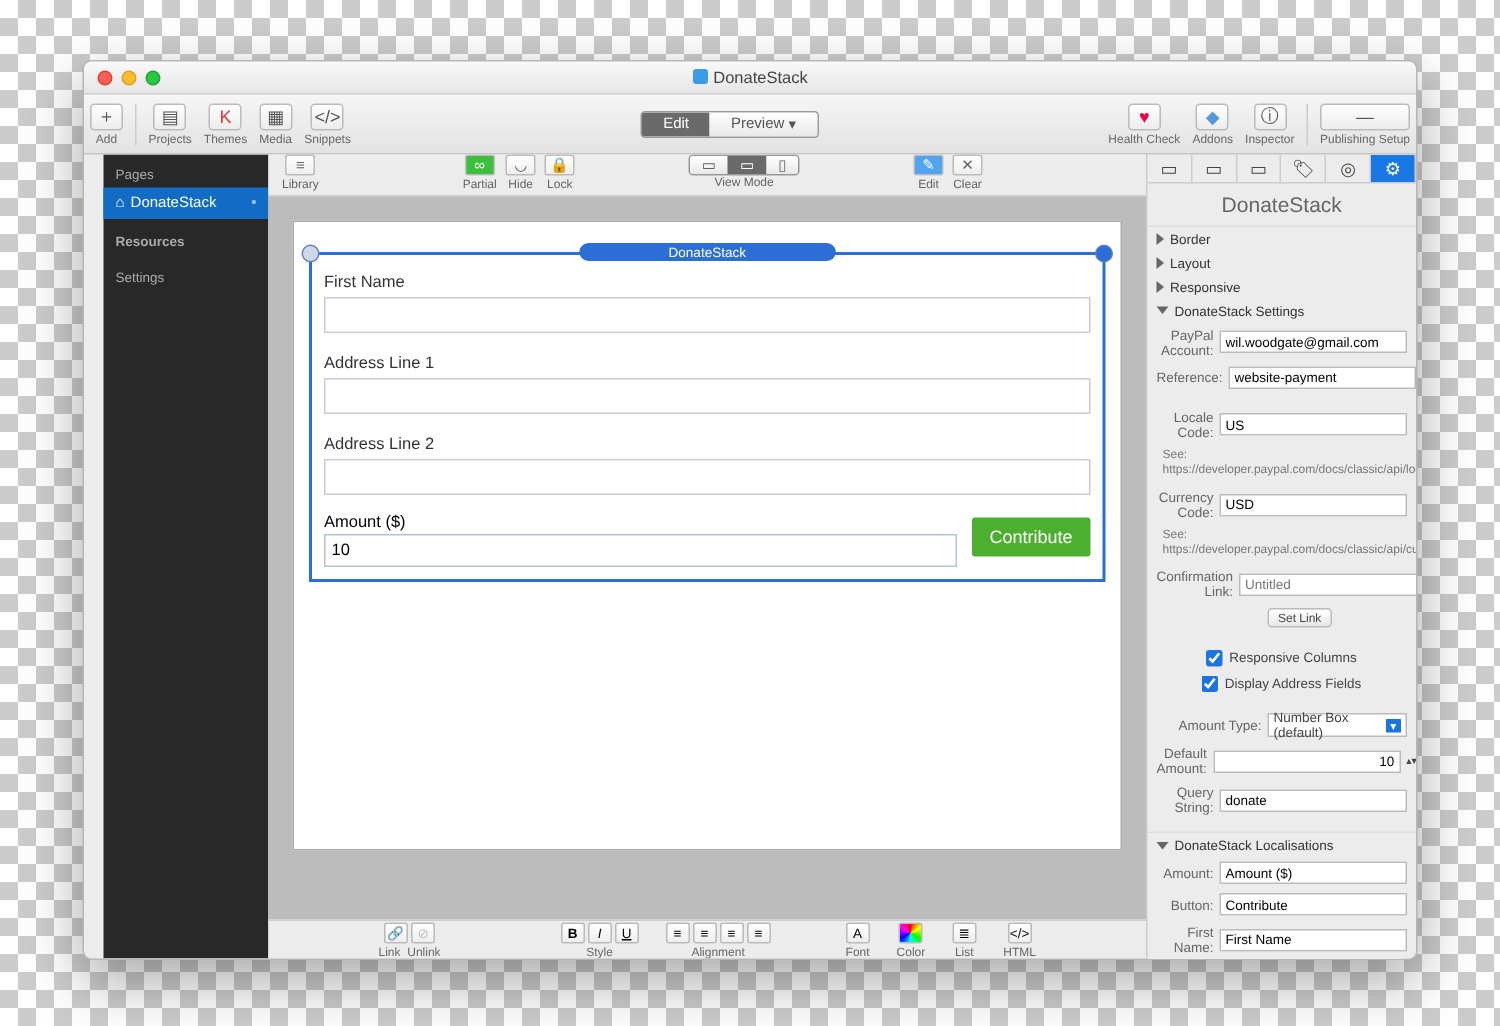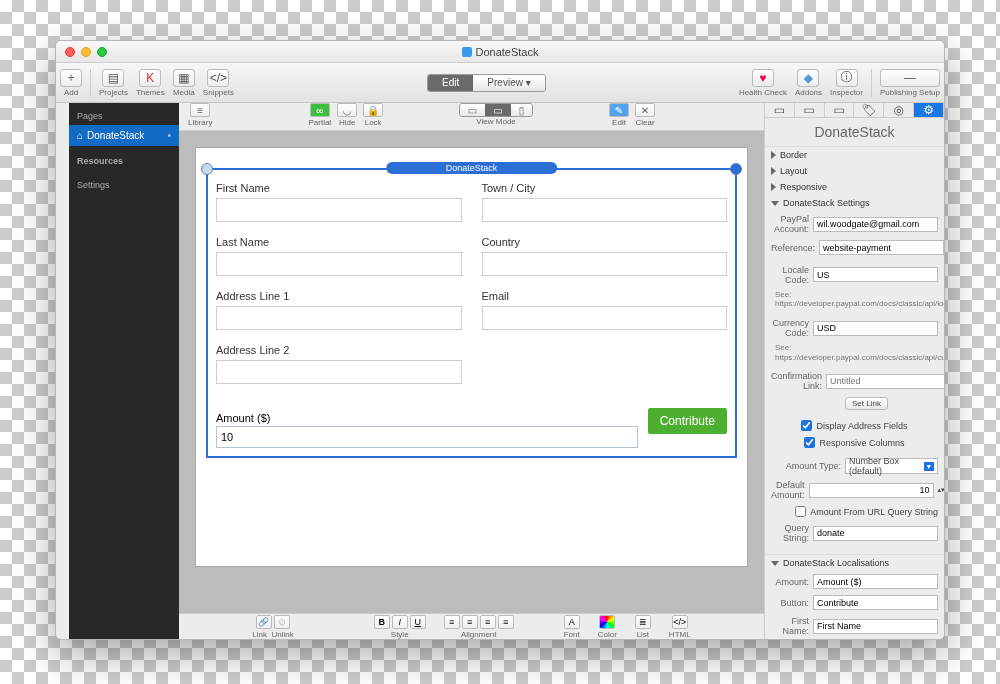--- a/index.html
+++ b/index.html
@@ -39,21 +39,21 @@
   .canvaswrap{flex:1;overflow:auto;padding:16px;background:#bcbcbc;}
   .canvas{background:#fff;border:1px solid #aaa;min-height:420px;padding:20px 10px;}
   .stack{border:2px solid #2b6fd6;position:relative;padding:8px;}
   .stacktitle{position:absolute;top:-8px;left:50%;transform:translateX(-50%);background:#2b6fd6;color:#fff;font-size:9px;padding:1px 60px;border-radius:8px;}
   .handle{position:absolute;width:12px;height:12px;border-radius:50%;background:#cfd8e6;border:1px solid #5f82b6;top:-7px;}
   .handle.l{left:-7px;} .handle.r{right:-7px;background:#2b6fd6;}
   .formcols{display:flex;gap:20px;}
   .formcol{flex:1;display:flex;flex-direction:column;gap:10px;}
   .ffield label{font-size:11px;color:#333;}
   .ffield input{width:100%;height:24px;border:1px solid #ccc;padding:2px 4px;font-size:11px;margin-top:2px;}
-  .amountrow{display:flex;align-items:flex-start;gap:10px;margin-top:24px;}
+  .amountrow{display:flex;align-items:center;gap:10px;margin-top:8px;}
   .amountbox{flex:1;}
   .amountbox input{width:100%;height:22px;border:1px solid #b5c3d8;padding:2px 4px;font-size:11px;}
   .contribute{background:#4caf2f;color:#fff;border:none;padding:6px 12px;font-size:12px;border-radius:2px;cursor:pointer;}
   .inspector{width:180px;background:#ececec;border-left:1px solid #ccc;font-size:9px;color:#444;display:flex;flex-direction:column;overflow:auto;}
   .inshdr{display:flex;height:22px;border-bottom:1px solid #ccc;}
   .inshdr div{flex:1;display:flex;align-items:center;justify-content:center;border-right:1px solid #ccc;font-size:12px;cursor:pointer;}
   .inshdr div:last-child{background:#1a78e6;color:#fff;}
   .instack{padding:6px 8px;font-size:14px;color:#666;text-align:center;}
   .insgroup{border-top:1px solid #ddd;}
   .insrow{display:flex;align-items:center;padding:3px 6px;gap:4px;}
@@ -195,28 +195,22 @@
 
       <div class="canvaswrap">
         <div class="canvas">
           <div class="stack">
             <div class="handle l"></div>
             <div class="handle r"></div>
             <div class="stacktitle">DonateStack</div>
             <div class="formcols">
               <div class="formcol">
                 <div class="ffield"><label>First Name</label><input style=""></div>
-                <div class="ffield"><label>Last Name</label><input style=""></div>
                 <div class="ffield"><label>Address Line 1</label><input style=""></div>
                 <div class="ffield"><label>Address Line 2</label><input style=""></div>
-              </div>
-              <div class="formcol">
-                <div class="ffield"><label>Town / City</label><input style=""></div>
-                <div class="ffield"><label>Country</label><input style=""></div>
-                <div class="ffield"><label>Email</label><input style=""></div>
               </div>
             </div>
             <div class="amountrow">
               <div class="amountbox">
                 <label style="font-size:11px;">Amount ($)</label>
                 <input value="10" style="">
               </div>
               <button class="contribute">Contribute</button>
             </div>
           </div>
@@ -335,48 +329,42 @@
           <input class="insinput" style="color: rgb(187, 187, 187);" placeholder="Untitled">
         </div>
       <div class="insrow">
           <div class="inslabel"></div>
           <div class="smallbtn">Set Link</div>
         </div>
       <div style="height:10px;"></div>
       <div class="insrow" style="justify-content:center;">
           <label class="chk">
             <input type="checkbox" checked="" style="">
-            <span>Display Address Fields</span>
+            <span>Responsive Columns</span>
           </label>
         </div>
       <div class="insrow" style="justify-content:center;">
           <label class="chk">
             <input type="checkbox" checked="" style="">
-            <span>Responsive Columns</span>
+            <span>Display Address Fields</span>
           </label>
         </div>
       <div style="height:10px;"></div>
       <div class="insrow">
           <div class="inslabel">Amount Type:</div>
           <div class="select">
             <span>Number Box (default)</span>
             <span class="car">▾</span>
           </div>
         </div>
       <div class="insrow">
           <div class="inslabel">Default Amount:</div>
           <input class="insinput" style="text-align: right;" value="10">
           <span style="font-size:7px;">▴▾</span>
         </div>
-      <div class="insrow" style="justify-content:flex-end;">
-          <label class="chk">
-            <input type="checkbox" style="">
-            <span>Amount From URL Query String</span>
-          </label>
-        </div>
       <div class="insrow">
           <div class="inslabel">Query String:</div>
           <input class="insinput" value="donate" style="">
         </div>
       <div class="insgroup" style="margin-top:8px;">
         <div class="insrow hdr">
             <span class="tri down"></span>
             <span>DonateStack Localisations</span>
           </div>
       </div>

